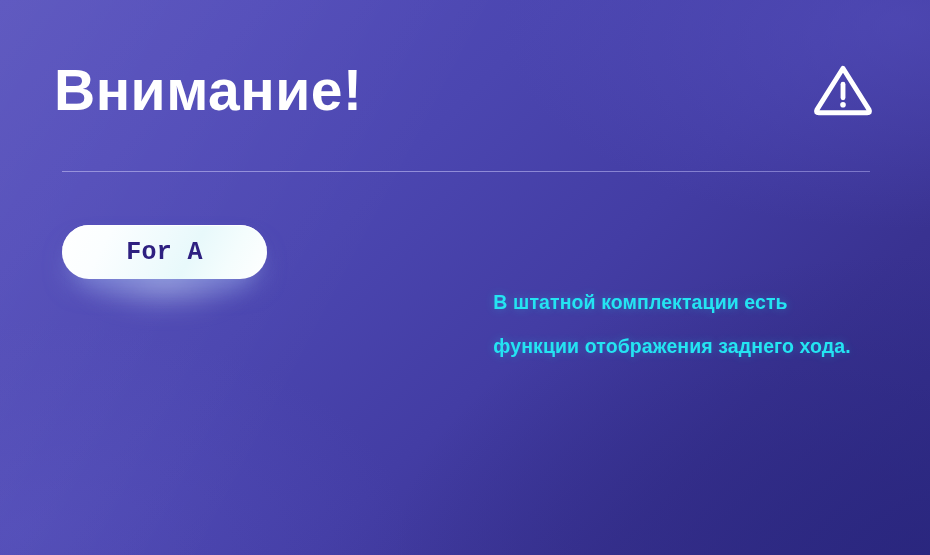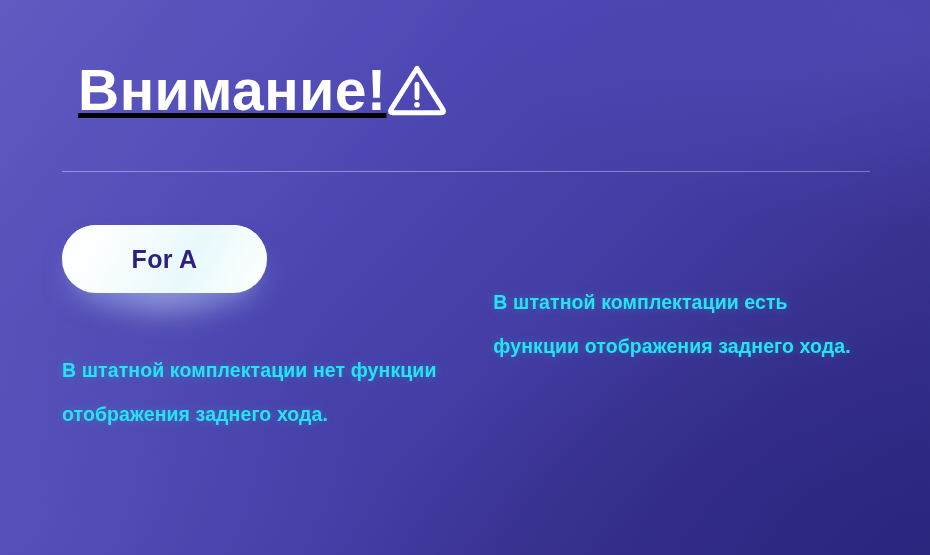--- a/index.html
+++ b/index.html
@@ -48,27 +48,27 @@
   }
   .bg-sheen {
     position: absolute;
     inset: 0;
     background: linear-gradient(118deg, rgba(255,255,255,0.055) 0%, rgba(255,255,255,0.0) 42%);
   }
 
   
   .header {
     position: absolute;
-    left: 78px;
+    left: 54px;
     top: 52px;
     right: 56px;
     height: 76px;
     display: flex;
     align-items: center;
-    text-decoration: underline;
+    justify-content: space-between;
   }
   .title {
     margin: 0;
     color: #ffffff;
     font-size: 57px;
     font-weight: 700;
     letter-spacing: 0.5px;
     line-height: 1;
     white-space: nowrap;
   }
@@ -119,29 +119,29 @@
     background: radial-gradient(ellipse at 50% 30%,
       rgba(233,246,255,0.50) 0%,
       rgba(212,228,255,0.26) 38%,
       rgba(190,205,250,0.10) 62%,
       rgba(180,195,245,0.0) 82%);
     filter: blur(9px);
     pointer-events: none;
   }
   .pill {
     position: relative;
-    height: 68px;
+    height: 54px;
     border: 0;
     border-radius: 34px;
     display: flex;
     align-items: center;
     justify-content: center;
     cursor: pointer;
     color: #2e2080;
-    font-family: Liberation Sans, sans-serif;
+    font-family: Liberation Mono, monospace;
     font-size: 25px;
     font-weight: 700;
     letter-spacing: 0.3px;
     background:
       linear-gradient(118deg,
         #ffffff 0%,
         #fbfeff 22%,
         #f0fbfd 46%,
         #e8f9fb 62%,
         #f4fdfd 80%,
@@ -190,21 +190,20 @@
 
   <div class="divider"></div>
 
   <div class="columns">
 
     <div class="col col-a">
       <div class="pill-wrap">
         <div class="pill-glow"></div>
         <button class="pill pill-a">For A</button>
       </div>
-      <p class="body-text text-a">В штатной комплектации нет функции отображения заднего хода.</p>
     </div>
 
     <div class="col col-b">
       <p class="body-text text-b">В штатной комплектации есть функции отображения заднего хода.</p>
     </div>
 
   </div>
 </div>
 
 </body></html>

